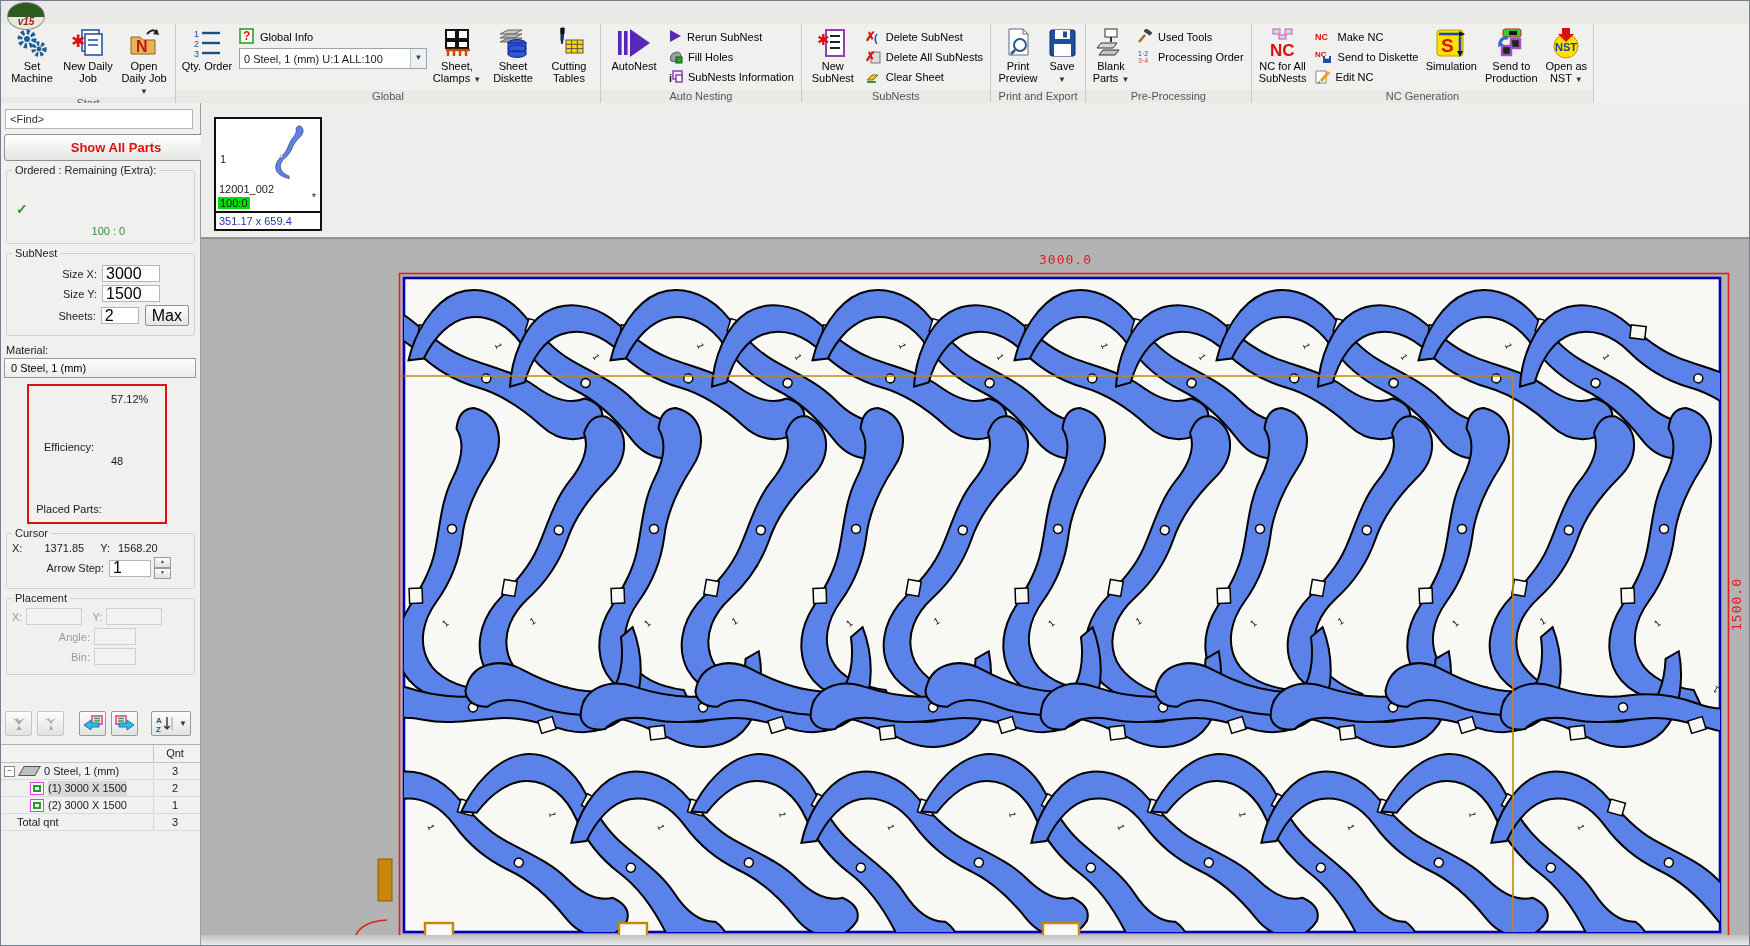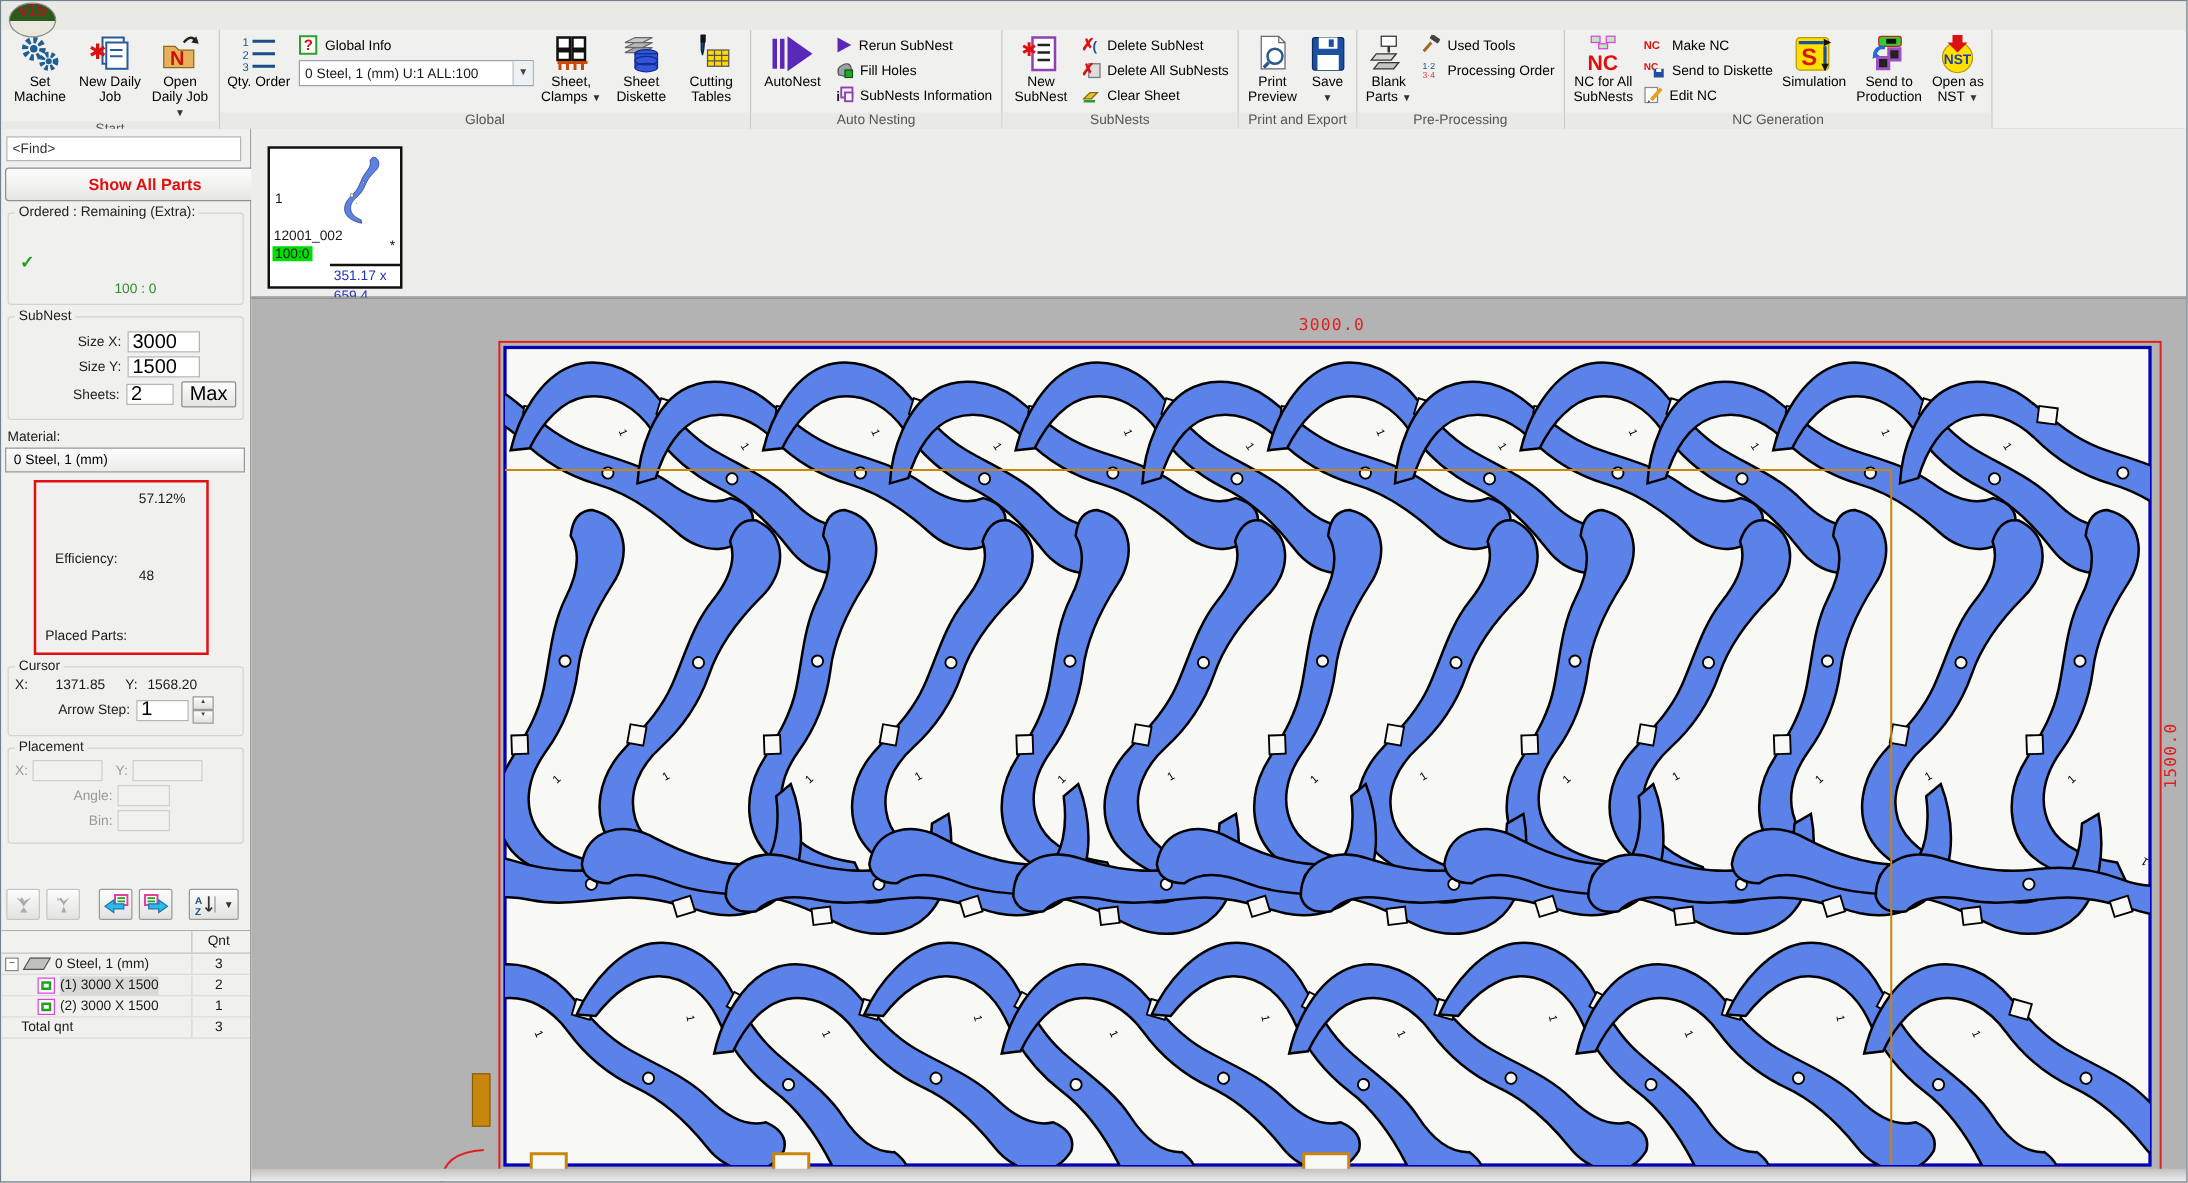--- a/index.html
+++ b/index.html
@@ -2,21 +2,21 @@
 <html><head>
 <meta charset="utf-8">
 <style>
   html,body{margin:0;padding:0;background:#888;}
   #app{position:relative;width:1750px;height:946px;background:#f0f0ee;border:1px solid #72808f;
        box-sizing:border-box;font-family:"Liberation Sans",sans-serif;font-size:11px;color:#1a1a1a;overflow:hidden;}
   
   #titlebar{position:absolute;left:0;top:0;right:0;height:23px;background:#e9e9e6;border-bottom:1px solid #c9c9c7;}
   #applogo{position:absolute;left:6px;top:1px;width:36px;height:26px;border:1px solid #8a8a8a;border-radius:50%;
            background:linear-gradient(#2d5a1f 0 52%,#e8e8dc 52% 100%);z-index:5;text-align:center;overflow:hidden;}
-  #applogo span{display:block;font-size:14px;font-weight:bold;color:#a02020;line-height:11px;}
+  #applogo span{display:block;margin-top:13px;font-size:10px;font-style:italic;font-weight:bold;color:#a02020;line-height:11px;}
   #tabs{position:absolute;left:44px;top:3px;height:20px;white-space:nowrap;}
   .tab{display:inline-block;padding:3px 14px 4px;margin-right:1px;color:#1a1a1a;cursor:default;}
   .tab.active{background:#fff;border:1px solid #b3b3b3;border-bottom:1px solid #fff;border-radius:3px 3px 0 0;font-weight:bold;}
   
   #ribbon{position:absolute;left:0;top:23px;right:0;height:79px;background:#f0f0ee;border-bottom:1px solid #a8a8a8;display:flex;}
   .rgroup{display:flex;flex-direction:column;border-right:1px solid #c9c9c7;padding:1px 3px 0;}
   .rgroup-body{display:flex;align-items:flex-start;flex:1;}
   .rgroup-cap{text-align:center;color:#555;height:13px;line-height:13px;background:#e9e9e6;margin:0 -3px;}
   .rbig{display:flex;flex-direction:column;align-items:center;width:56px;padding:1px 2px;text-align:center;line-height:12px;}
   .rbig .ric{height:34px;display:flex;align-items:center;justify-content:center;}
@@ -72,21 +72,21 @@
   .trow.sel .tname{background:#d9d9d7;}
   
   #partstrip{position:absolute;left:200px;top:102px;right:0;height:135px;background:#ededeb;border-bottom:1px solid #9a9a9a;box-sizing:border-box;}
   #partcard{position:absolute;left:13px;top:14px;width:108px;height:114px;background:#fff;border:2px solid #101010;box-sizing:border-box;}
   #partcard .pidx{position:absolute;left:4px;top:34px;}
   #partcard .pthumb{position:absolute;right:2px;top:2px;}
   #partcard .pname{position:absolute;left:3px;top:64px;}
   #partcard .pstar{position:absolute;right:4px;top:72px;}
   #partcard .pratio{position:absolute;left:2px;top:78px;background:#00dd00;padding:0 2px;}
   #partcard .psize{position:absolute;left:0;right:0;bottom:0;height:16px;line-height:16px;border-top:2px solid #101010;
-                   color:#2233bb;padding-left:3px;margin-left:48px;}
+                   color:#2233bb;padding-left:3px;}
   
   #canvas{position:absolute;left:200px;top:237px;right:0;bottom:0;background:#b3b3b3;border-top:1px solid #8a8a8a;}
   #bottomstrip{position:absolute;left:0;bottom:0;right:0;height:10px;background:linear-gradient(#c2c2c2,#ebebeb);}
   svg text.dim{font-family:"DejaVu Sans Mono",monospace;font-size:13px;letter-spacing:1px;}
   .hidden-defs{position:absolute;width:0;height:0;}
 </style>
 </head>
 <body>
 
 <svg class="hidden-defs" aria-hidden="true">

